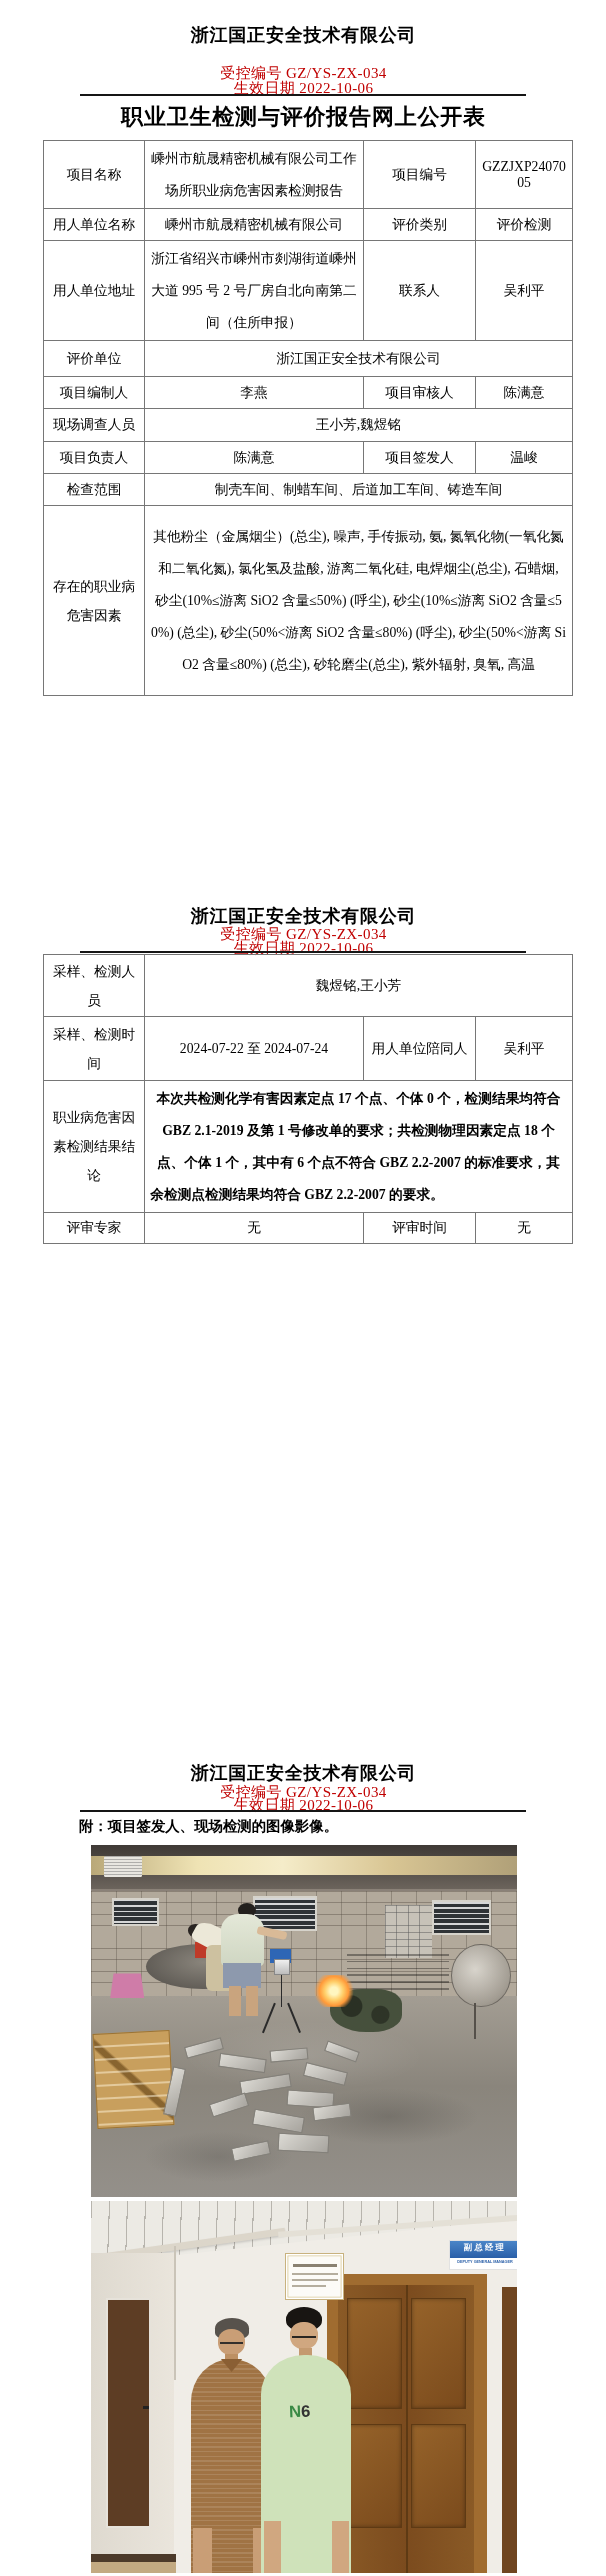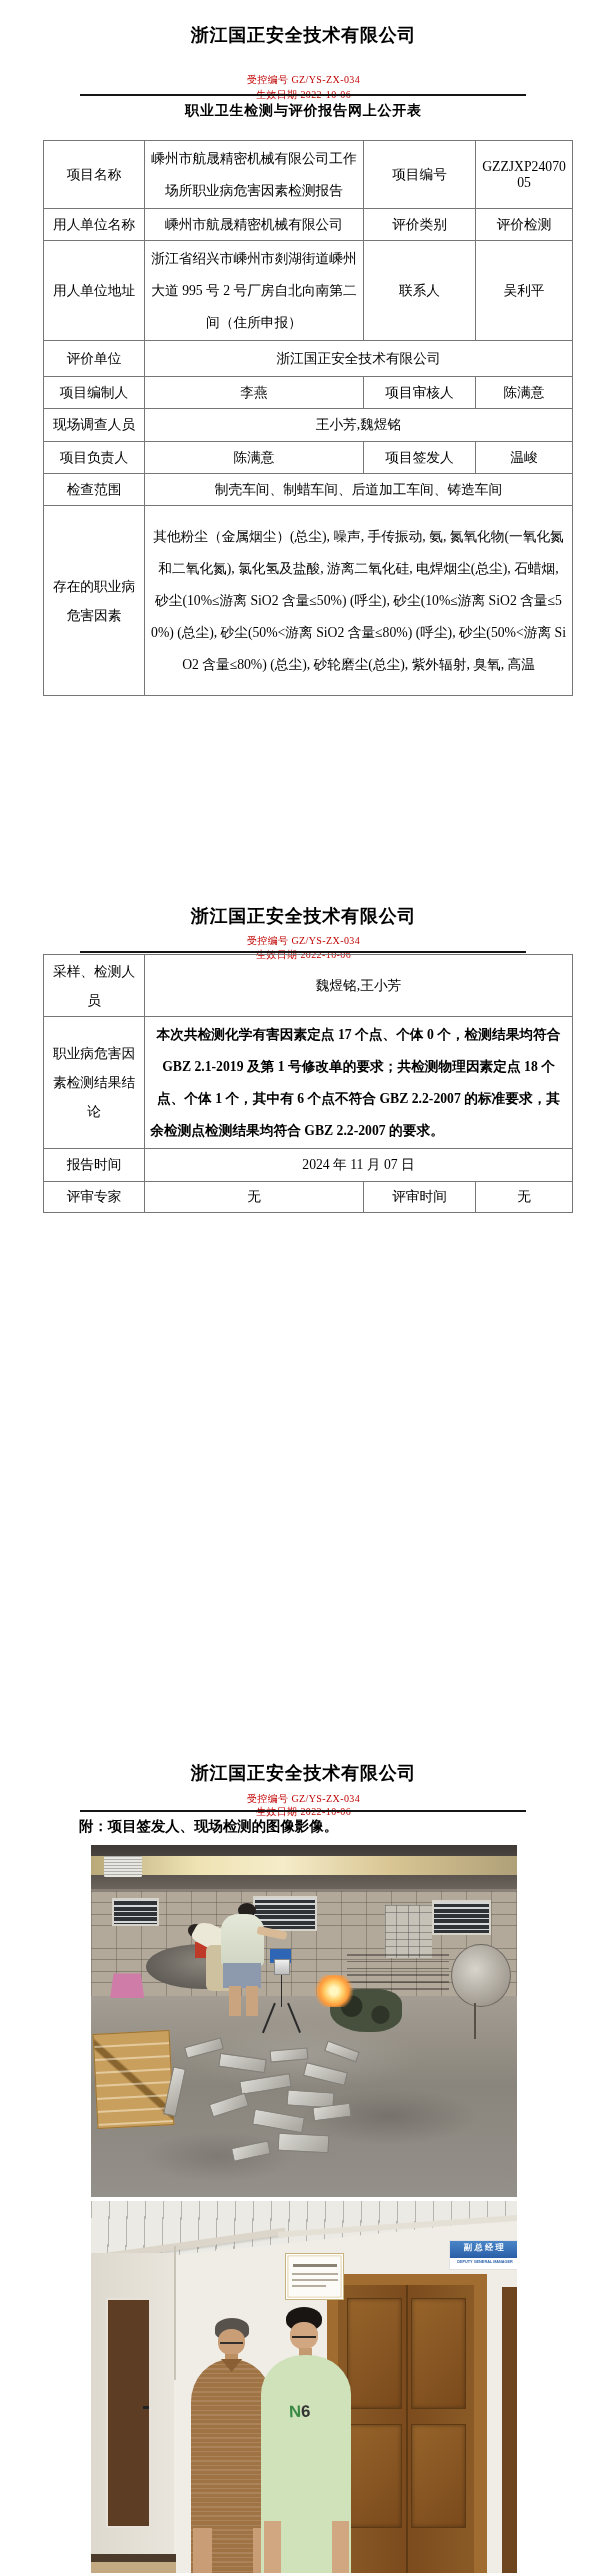--- a/index.html
+++ b/index.html
@@ -3,23 +3,23 @@
 <meta charset="utf-8">
 <style>
   :root{ --red:#c00000; --ink:#111; --line:#767676; }
   *{box-sizing:border-box; margin:0; padding:0;}
   html,body{background:#ffffff;}
   body{width:607px; font-family:"Liberation Serif","DejaVu Serif",serif; color:#000;}
   .sheet{position:relative; width:607px; height:2576px; background:#fff; overflow:hidden;}
   .abs{position:absolute;}
   .ctr{left:0; right:0; text-align:center;}
   .company{font-size:18px; font-weight:700; letter-spacing:0.8px;}
-  .redline{font-size:10px; color:var(--red); letter-spacing:0.4px;margin-top:9px;}
+  .redline{font-size:15px; color:var(--red); letter-spacing:0.4px;}
   .rule{left:80px; width:446px; height:1.5px; background:#151515;}
-  .doc-title{font-size:14px; font-weight:700; letter-spacing:0.8px;}
+  .doc-title{font-size:22px; font-weight:700; letter-spacing:0.8px;}
   .note{left:79px; font-family:"Liberation Sans","DejaVu Sans",sans-serif; font-weight:700; font-size:14.4px;}
 
   table.doc{position:absolute; left:43px; width:529px; border-collapse:collapse; table-layout:fixed;
             font-size:13.7px; border:1.5px solid #4a4a4a;}
   table.doc td{border:0.8px solid var(--line); text-align:center; vertical-align:middle;
                padding:1.5px 5.3px; overflow:hidden; word-break:break-all;}
   td.j {text-align:justify; text-align-last:center; line-height:32px; padding:0 6.8px;}
   td.jl{text-align:justify; text-align-last:left;  line-height:32px; padding:0 6.8px;font-weight:bold;}
   td.lh38{line-height:29px;}
 
@@ -111,27 +111,29 @@
         <col style="width:101px">
         <col style="width:219px">
         <col style="width:112px">
         <col style="width:97px">
       </colgroup>
     <tbody>
       <tr style="height:61px">
         <td class="lh38">采样、检测人员</td>
         <td colspan="3">魏煜铭,王小芳</td>
       </tr>
+      <tr style="height:64px">
+        <td class="lh38">采样、检测时间</td>
+        <td>2024-07-22 至 2024-07-24</td>
+        <td class="lh38">用人单位陪同人</td>
+        <td>吴利平</td>
+      </tr>
       <tr style="height:129px">
         <td class="lh38">职业病危害因素检测结果结论</td>
         <td colspan="3" class="jl">本次共检测化学有害因素定点 17 个点、个体 0 个，检测结果均符合 GBZ 2.1-2019 及第 1 号修改单的要求；共检测物理因素定点 18 个点、个体 1 个，其中有 6 个点不符合 GBZ 2.2-2007 的标准要求，其余检测点检测结果均符合 GBZ 2.2-2007 的要求。</td>
-      </tr>
-      <tr style="height:33px">
-        <td>报告时间</td>
-        <td colspan="3">2024 年 11 月 07 日</td>
       </tr>
       <tr style="height:31px">
         <td>评审专家</td>
         <td>无</td>
         <td>评审时间</td>
         <td>无</td>
       </tr>
     </tbody>
   </table>
 

